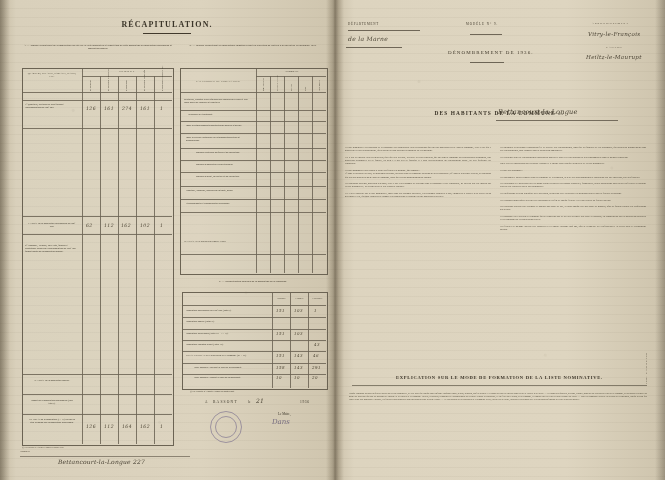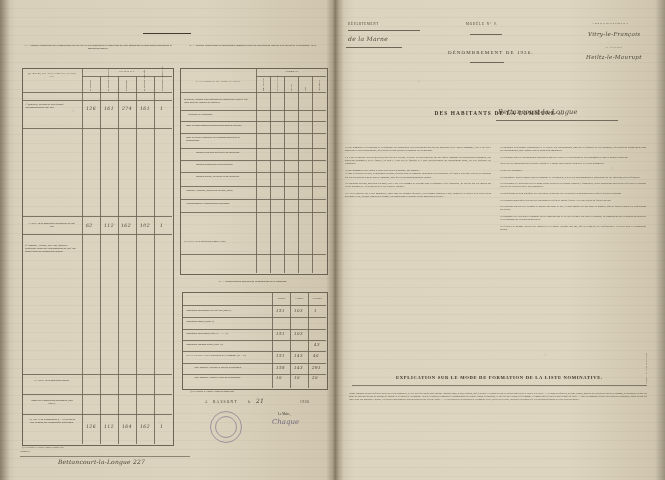--- a/index.html
+++ b/index.html
@@ -107,20 +107,21 @@
 <div id="page">
 
   <div class="sheet left"></div>
   <div class="sheet right"></div>
   <div class="ruling"></div>
   <div class="grain"></div>
   <div class="gutter"></div>
   <div class="edge-shadow"></div>
   <div class="edge-shadow r"></div>
 
+  <div id="recap-title">RÉCAPITULATION.</div>
   <div id="recap-underline"></div>
 
   <div class="sec-head" style="left:24px;top:44px;width:148px;">
     <span>A. —</span>
     <span>Tableau récapitulant de la population inscrite sur la liste nominative et répartition de cette population en population agglomérée et population éparse.</span>
   </div>
 
   <div class="sec-head" style="left:180px;top:44px;width:146px;">
     <span>B. —</span>
     <span>Tableau récapitulant les populations comptées à part en exécution de l'article 2 du décret du 22 novembre 1935.</span>
@@ -271,21 +272,21 @@
 
   <div class="lbl it" style="left:190px;top:390px;width:130px;font-size:1.8px;">(1) Les «Présents» et «Absents» y compris les comptés à part.</div>
 
   <div class="lbl" style="left:205px;top:400px;font-size:3.4px;letter-spacing:.5px;">A</div>
   <div class="lbl" style="left:213px;top:400px;font-size:3.6px;letter-spacing:1.2px;">BASSONT</div>
   <div class="lbl" style="left:248px;top:400px;font-size:3.4px;">le</div>
   <div class="hw" style="left:256px;top:397px;font-size:6px;">21</div>
   <div class="lbl" style="left:300px;top:400px;font-size:3.6px;letter-spacing:.6px;">1936</div>
 
   <div class="lbl" style="left:278px;top:412px;font-size:3.2px;">Le Maire,</div>
-  <div class="sig" style="left:272px;top:418px;font-size:7px;">Chaque</div>
+  <div class="sig" style="left:272px;top:418px;font-size:7px;">Dans</div>
 
   <div id="stamp"></div>
 
   <div id="bottom-rule"></div>
   <div id="bottom-micro">Commune de</div>
   <div id="bottom-hand" class="hand">Bettancourt-la-Longue 227</div>
 
   <div class="hdr-lbl" style="left:348px;top:22px;">DÉPARTEMENT</div>
   <div class="hdr-line" style="left:348px;top:30px;width:72px;"></div>
   <div class="hw" style="left:348px;top:35px;font-size:6px;">de la Marne</div>

